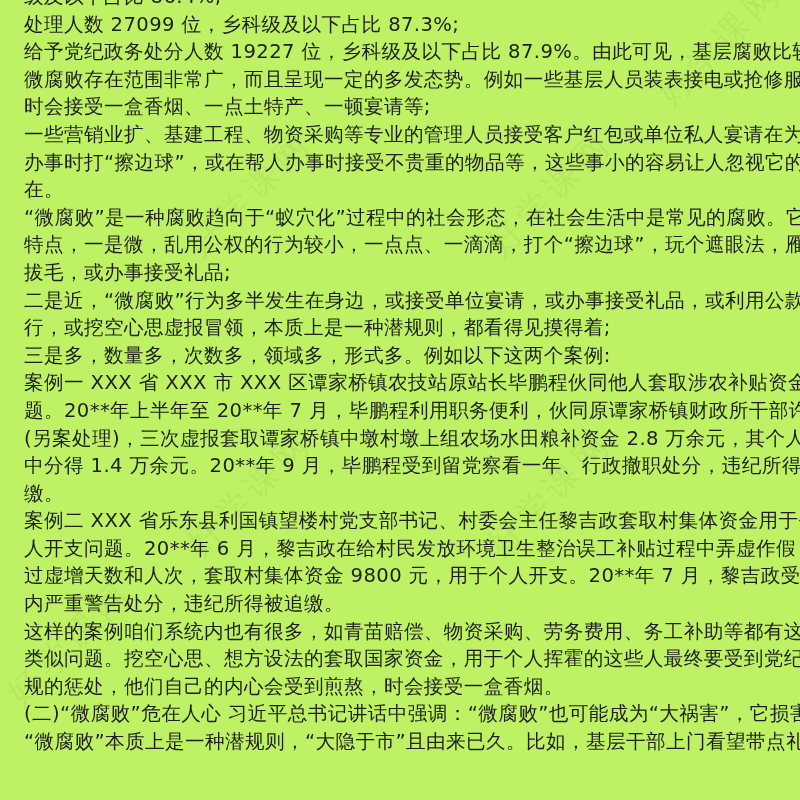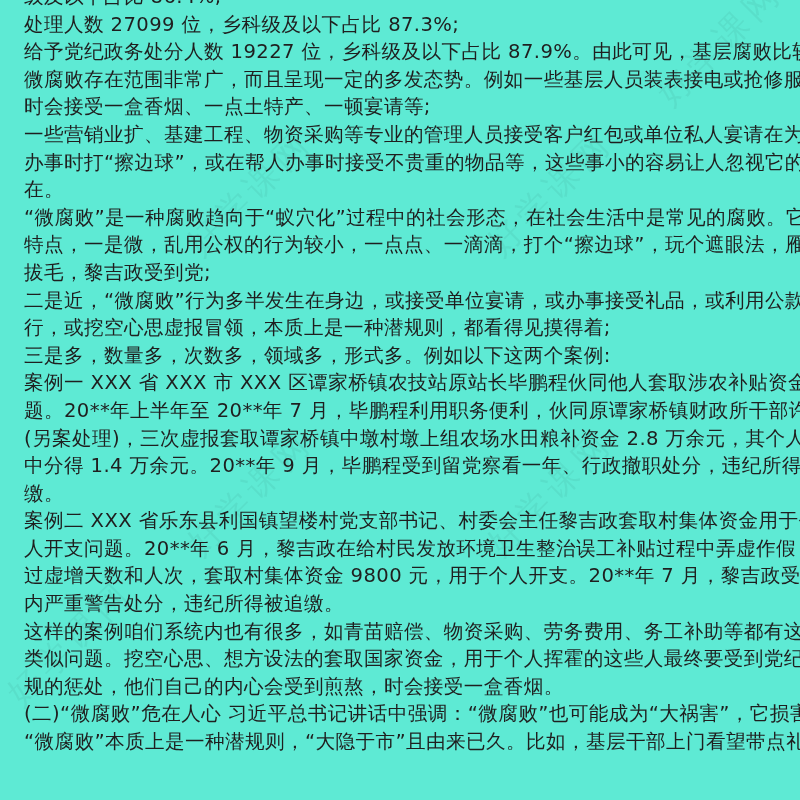--- a/index.html
+++ b/index.html
@@ -13,21 +13,21 @@
       overflow: hidden;
       position: relative;
     }
     .page {
       position: absolute;
       left: 0;
       top: 0;
       width: 800px;
       height: 800px;
       overflow: hidden;
-      background: #5eead4;
+      background: #bef264;
     }
     .content {
       position: absolute;
       left: 24px;
       top: -17px;
       width: 770px;
       font-family: "DejaVu Sans", "Liberation Sans", sans-serif;
       font-size: 19.6px;
       line-height: 27.6px;
       color: #1f1f1f;
@@ -65,21 +65,21 @@
     <span class="line">级及以下占比 86.4%;</span>
     <span class="line">处理人数 27099 位，乡科级及以下占比 87.3%;</span>
     <span class="line">给予党纪政务处分人数 19227 位，乡科级及以下占比 87.9%。由此可见，基层腐败比较凸显。</span>
     <span class="line">微腐败存在范围非常广，而且呈现一定的多发态势。例如一些基层人员装表接电或抢修服务</span>
     <span class="line">时会接受一盒香烟、一点土特产、一顿宴请等;</span>
     <span class="line">一些营销业扩、基建工程、物资采购等专业的管理人员接受客户红包或单位私人宴请在为其</span>
     <span class="line">办事时打“擦边球”，或在帮人办事时接受不贵重的物品等，这些事小的容易让人忽视它的存</span>
     <span class="line">在。</span>
     <span class="line">“微腐败”是一种腐败趋向于“蚁穴化”过程中的社会形态，在社会生活中是常见的腐败。它的</span>
     <span class="line">特点，一是微，乱用公权的行为较小，一点点、一滴滴，打个“擦边球”，玩个遮眼法，雁过</span>
-    <span class="line">拔毛，黎吉政受到党;</span>
+    <span class="line">拔毛，或办事接受礼品;</span>
     <span class="line">二是近，“微腐败”行为多半发生在身边，或接受单位宴请，或办事接受礼品，或利用公款旅</span>
     <span class="line">行，或挖空心思虚报冒领，本质上是一种潜规则，都看得见摸得着;</span>
     <span class="line">三是多，数量多，次数多，领域多，形式多。例如以下这两个案例:</span>
     <span class="line">案例一 XXX 省 XXX 市 XXX 区谭家桥镇农技站原站长毕鹏程伙同他人套取涉农补贴资金问</span>
     <span class="line">题。20**年上半年至 20**年 7 月，毕鹏程利用职务便利，伙同原谭家桥镇财政所干部许某某</span>
     <span class="line">(另案处理)，三次虚报套取谭家桥镇中墩村墩上组农场水田粮补资金 2.8 万余元，其个人从</span>
     <span class="line">中分得 1.4 万余元。20**年 9 月，毕鹏程受到留党察看一年、行政撤职处分，违纪所得被追</span>
     <span class="line">缴。</span>
     <span class="line">案例二 XXX 省乐东县利国镇望楼村党支部书记、村委会主任黎吉政套取村集体资金用于个</span>
     <span class="line">人开支问题。20**年 6 月，黎吉政在给村民发放环境卫生整治误工补贴过程中弄虚作假，通</span>

